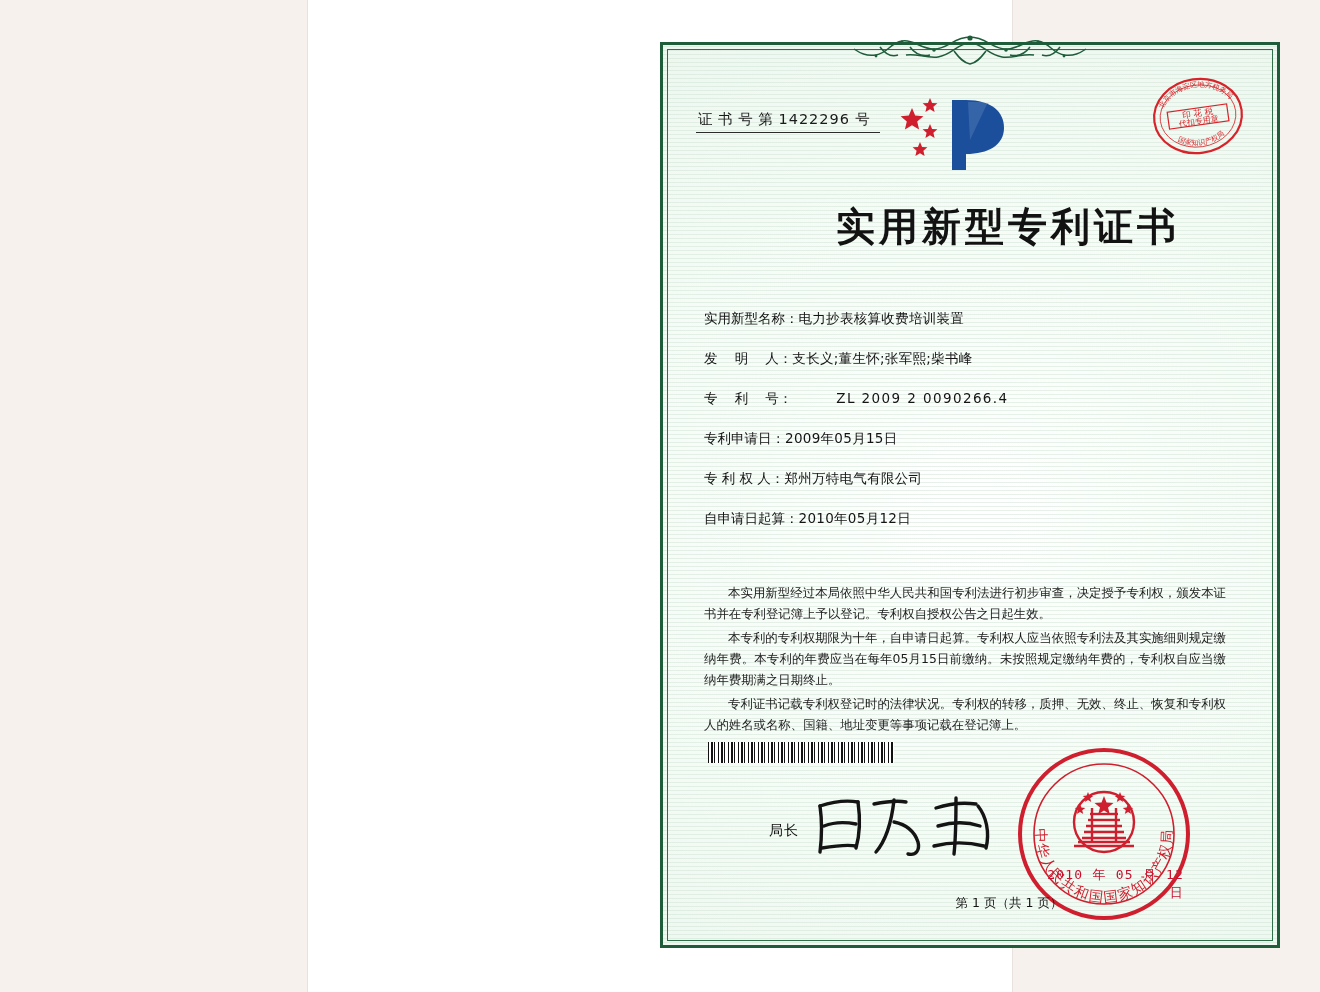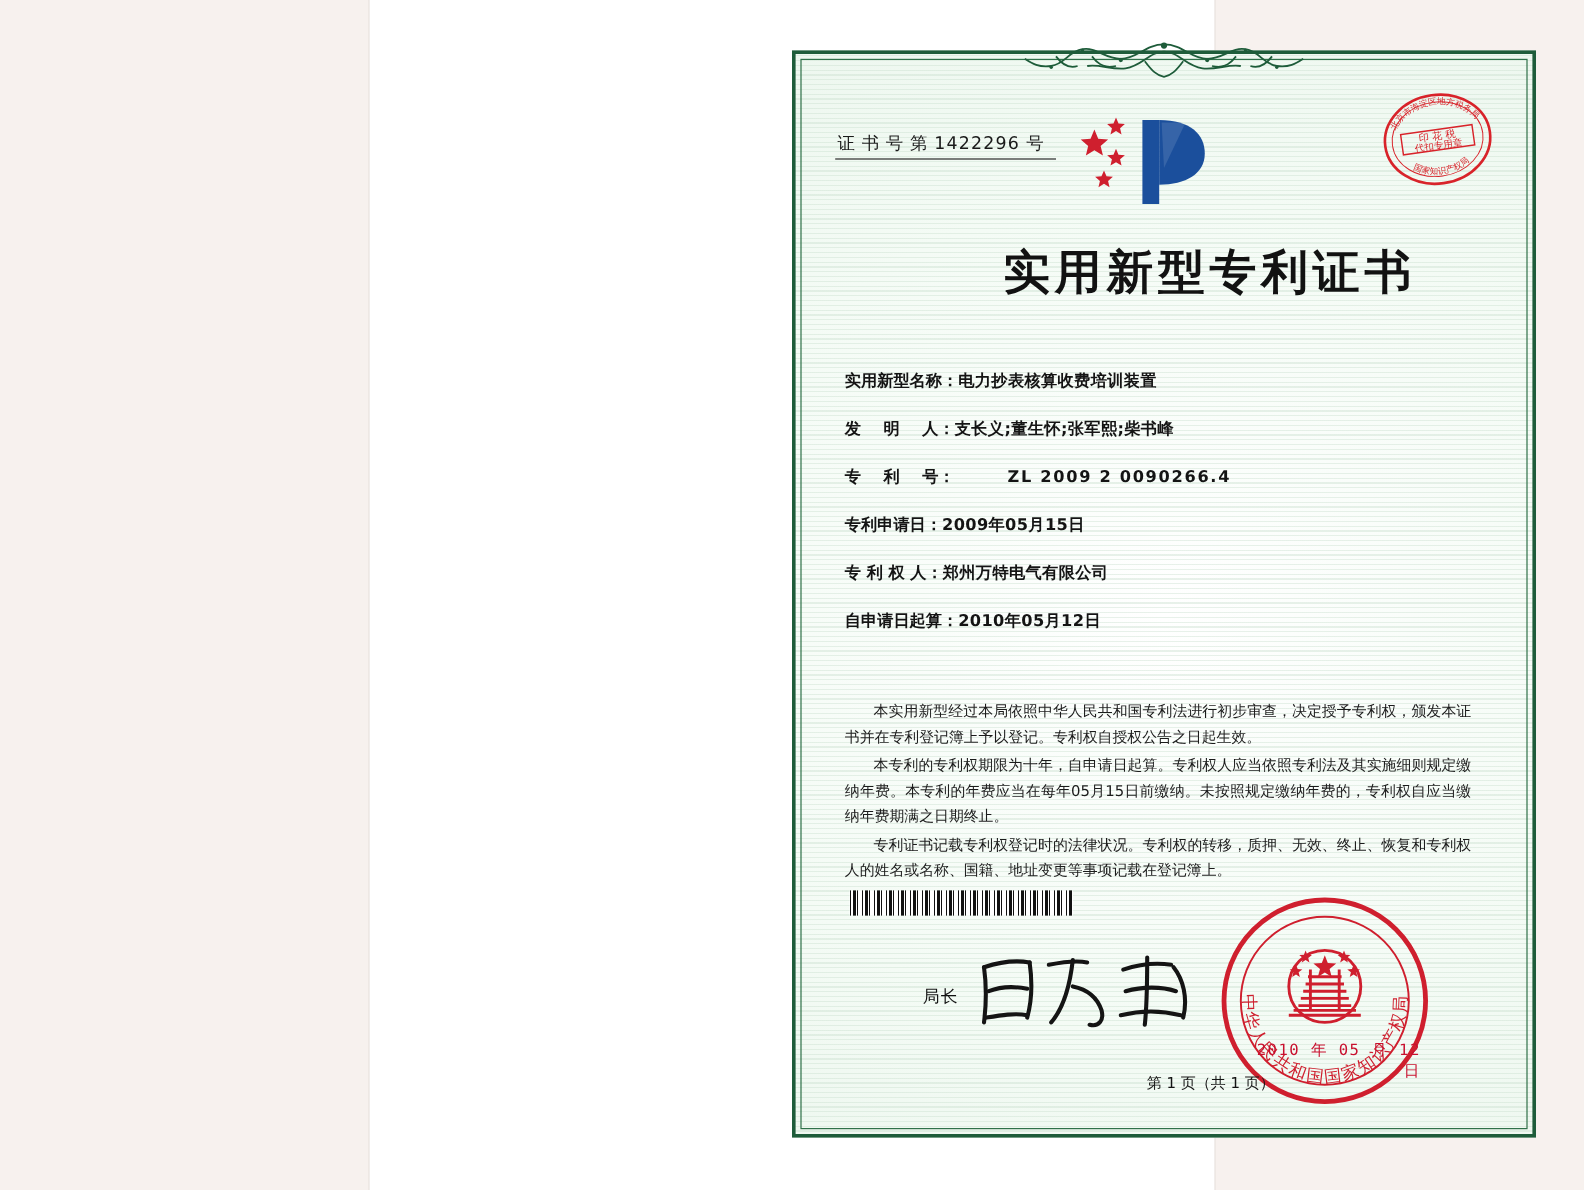--- a/index.html
+++ b/index.html
@@ -137,21 +137,20 @@
     top: 268px;
     width: 540px;
   }
   .field {
     display: flex;
     align-items: center;
     margin-bottom: 22.5px;
     font-size: 13.5px;
     color: #141414;
     line-height: 1.3;
-    font-weight: bold;
   }
   .field .lbl {
     white-space: pre;
     font-family: "DejaVu Sans", "Liberation Sans", sans-serif;
   }
   .field .val {
     font-family: "DejaVu Sans", "Liberation Sans", sans-serif;
     letter-spacing: 0.3px;
   }
   .field.wide .val { letter-spacing: 1.4px; margin-left: 44px; }

